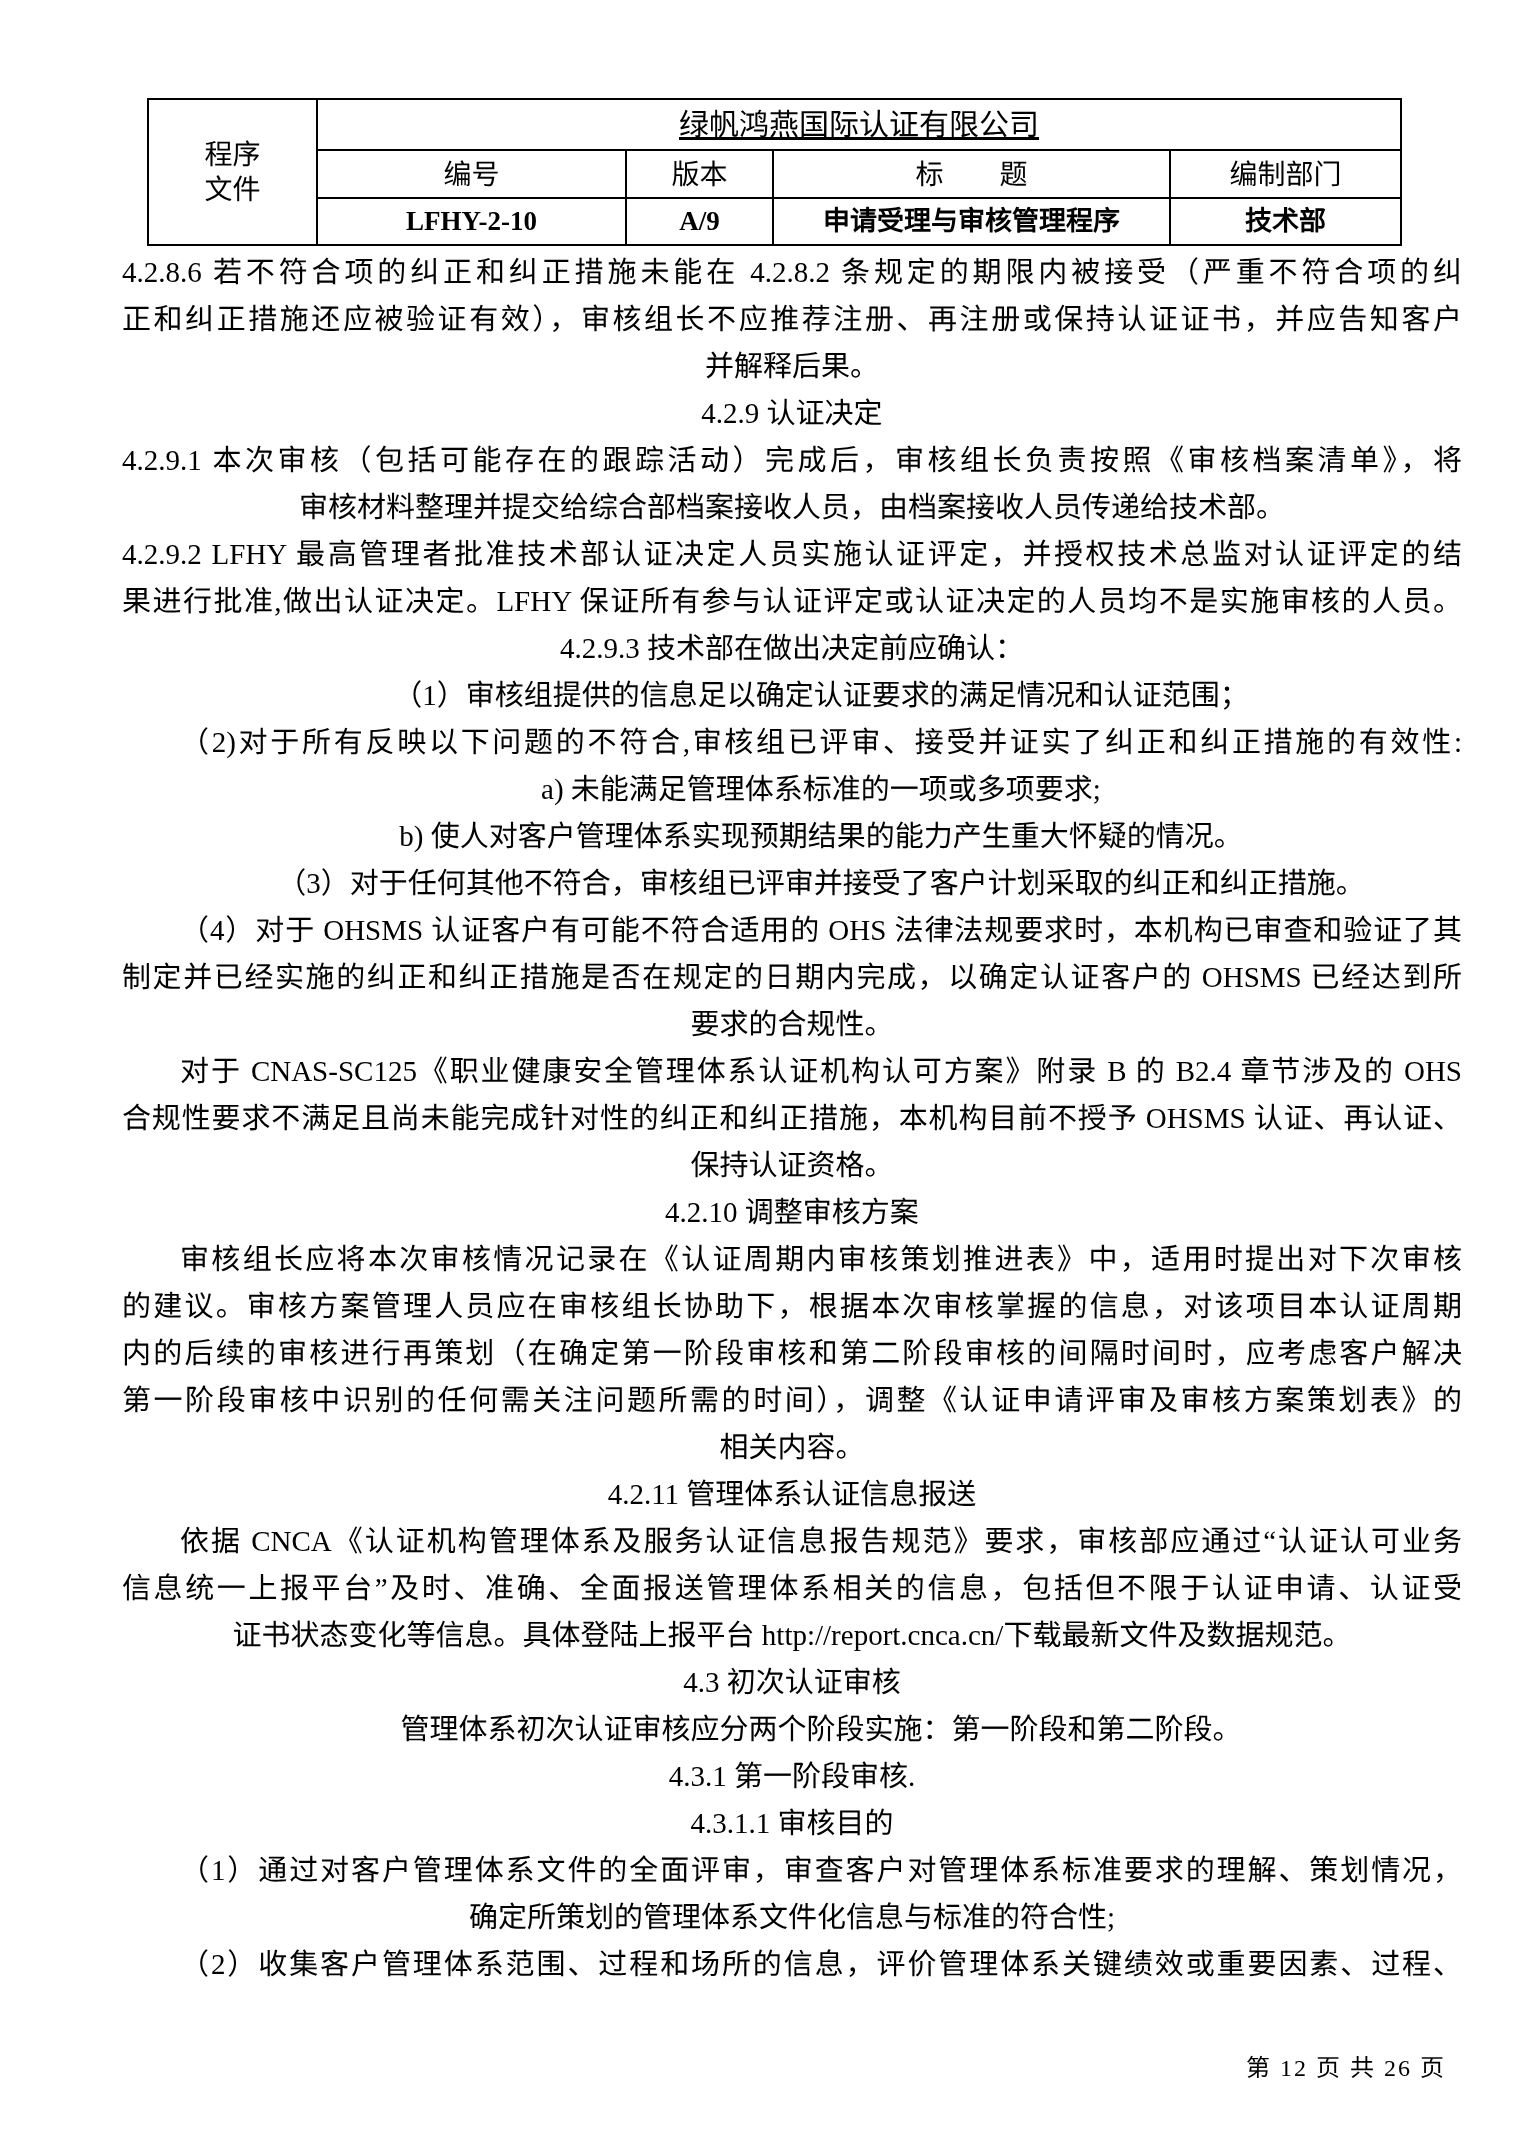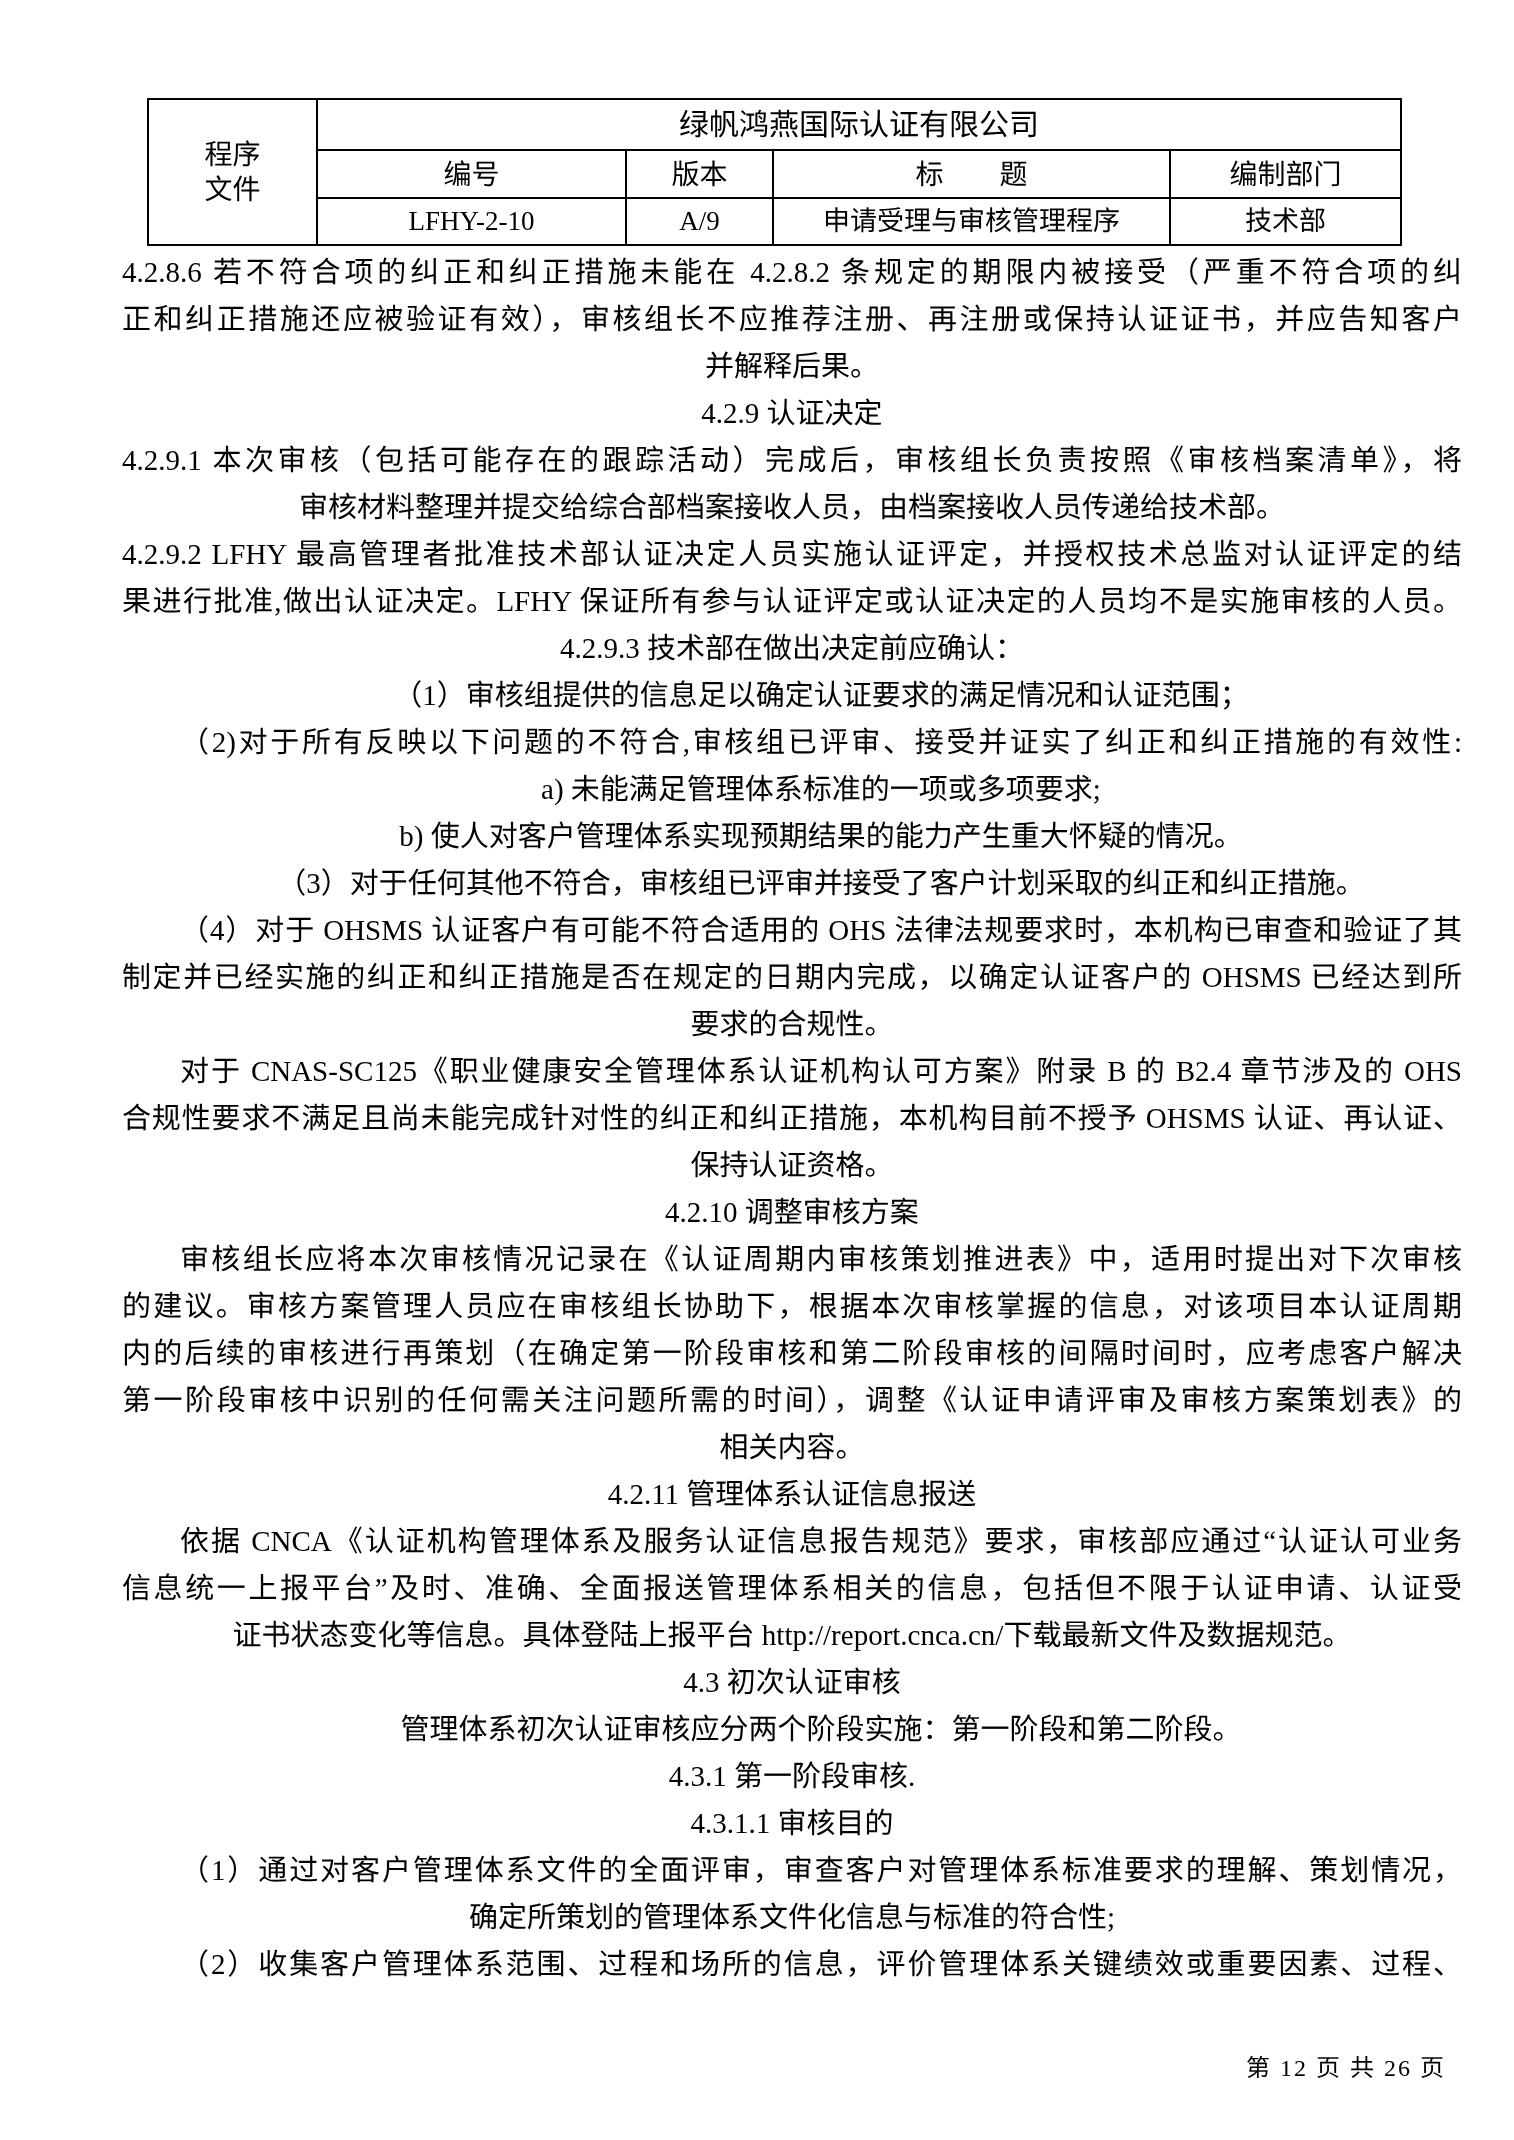--- a/index.html
+++ b/index.html
@@ -17,22 +17,22 @@
     width:1253px;height:148px;
     border-collapse:collapse;table-layout:fixed;
   }
   .doc-table td{
     border:2px solid #000;
     text-align:center;vertical-align:middle;
     padding:0;
     font-size:28px;
     line-height:1.25;
   }
-  .doc-table td.company-cell{font-size:30px;}
-  .doc-table td.value-cell{font-size:27px;}
+  .doc-table td.company-cell{font-size:30px;text-decoration:underline;}
+  .doc-table td.value-cell{font-size:27px;font-weight:bold;}
   .doc-type{display:block;}
   
   .body-text{
     position:absolute;left:106px;top:249px;
     width:1340px;
     font-size:29px;
     margin-left:16px;
   }
   .line{
     height:47px;line-height:47px;

